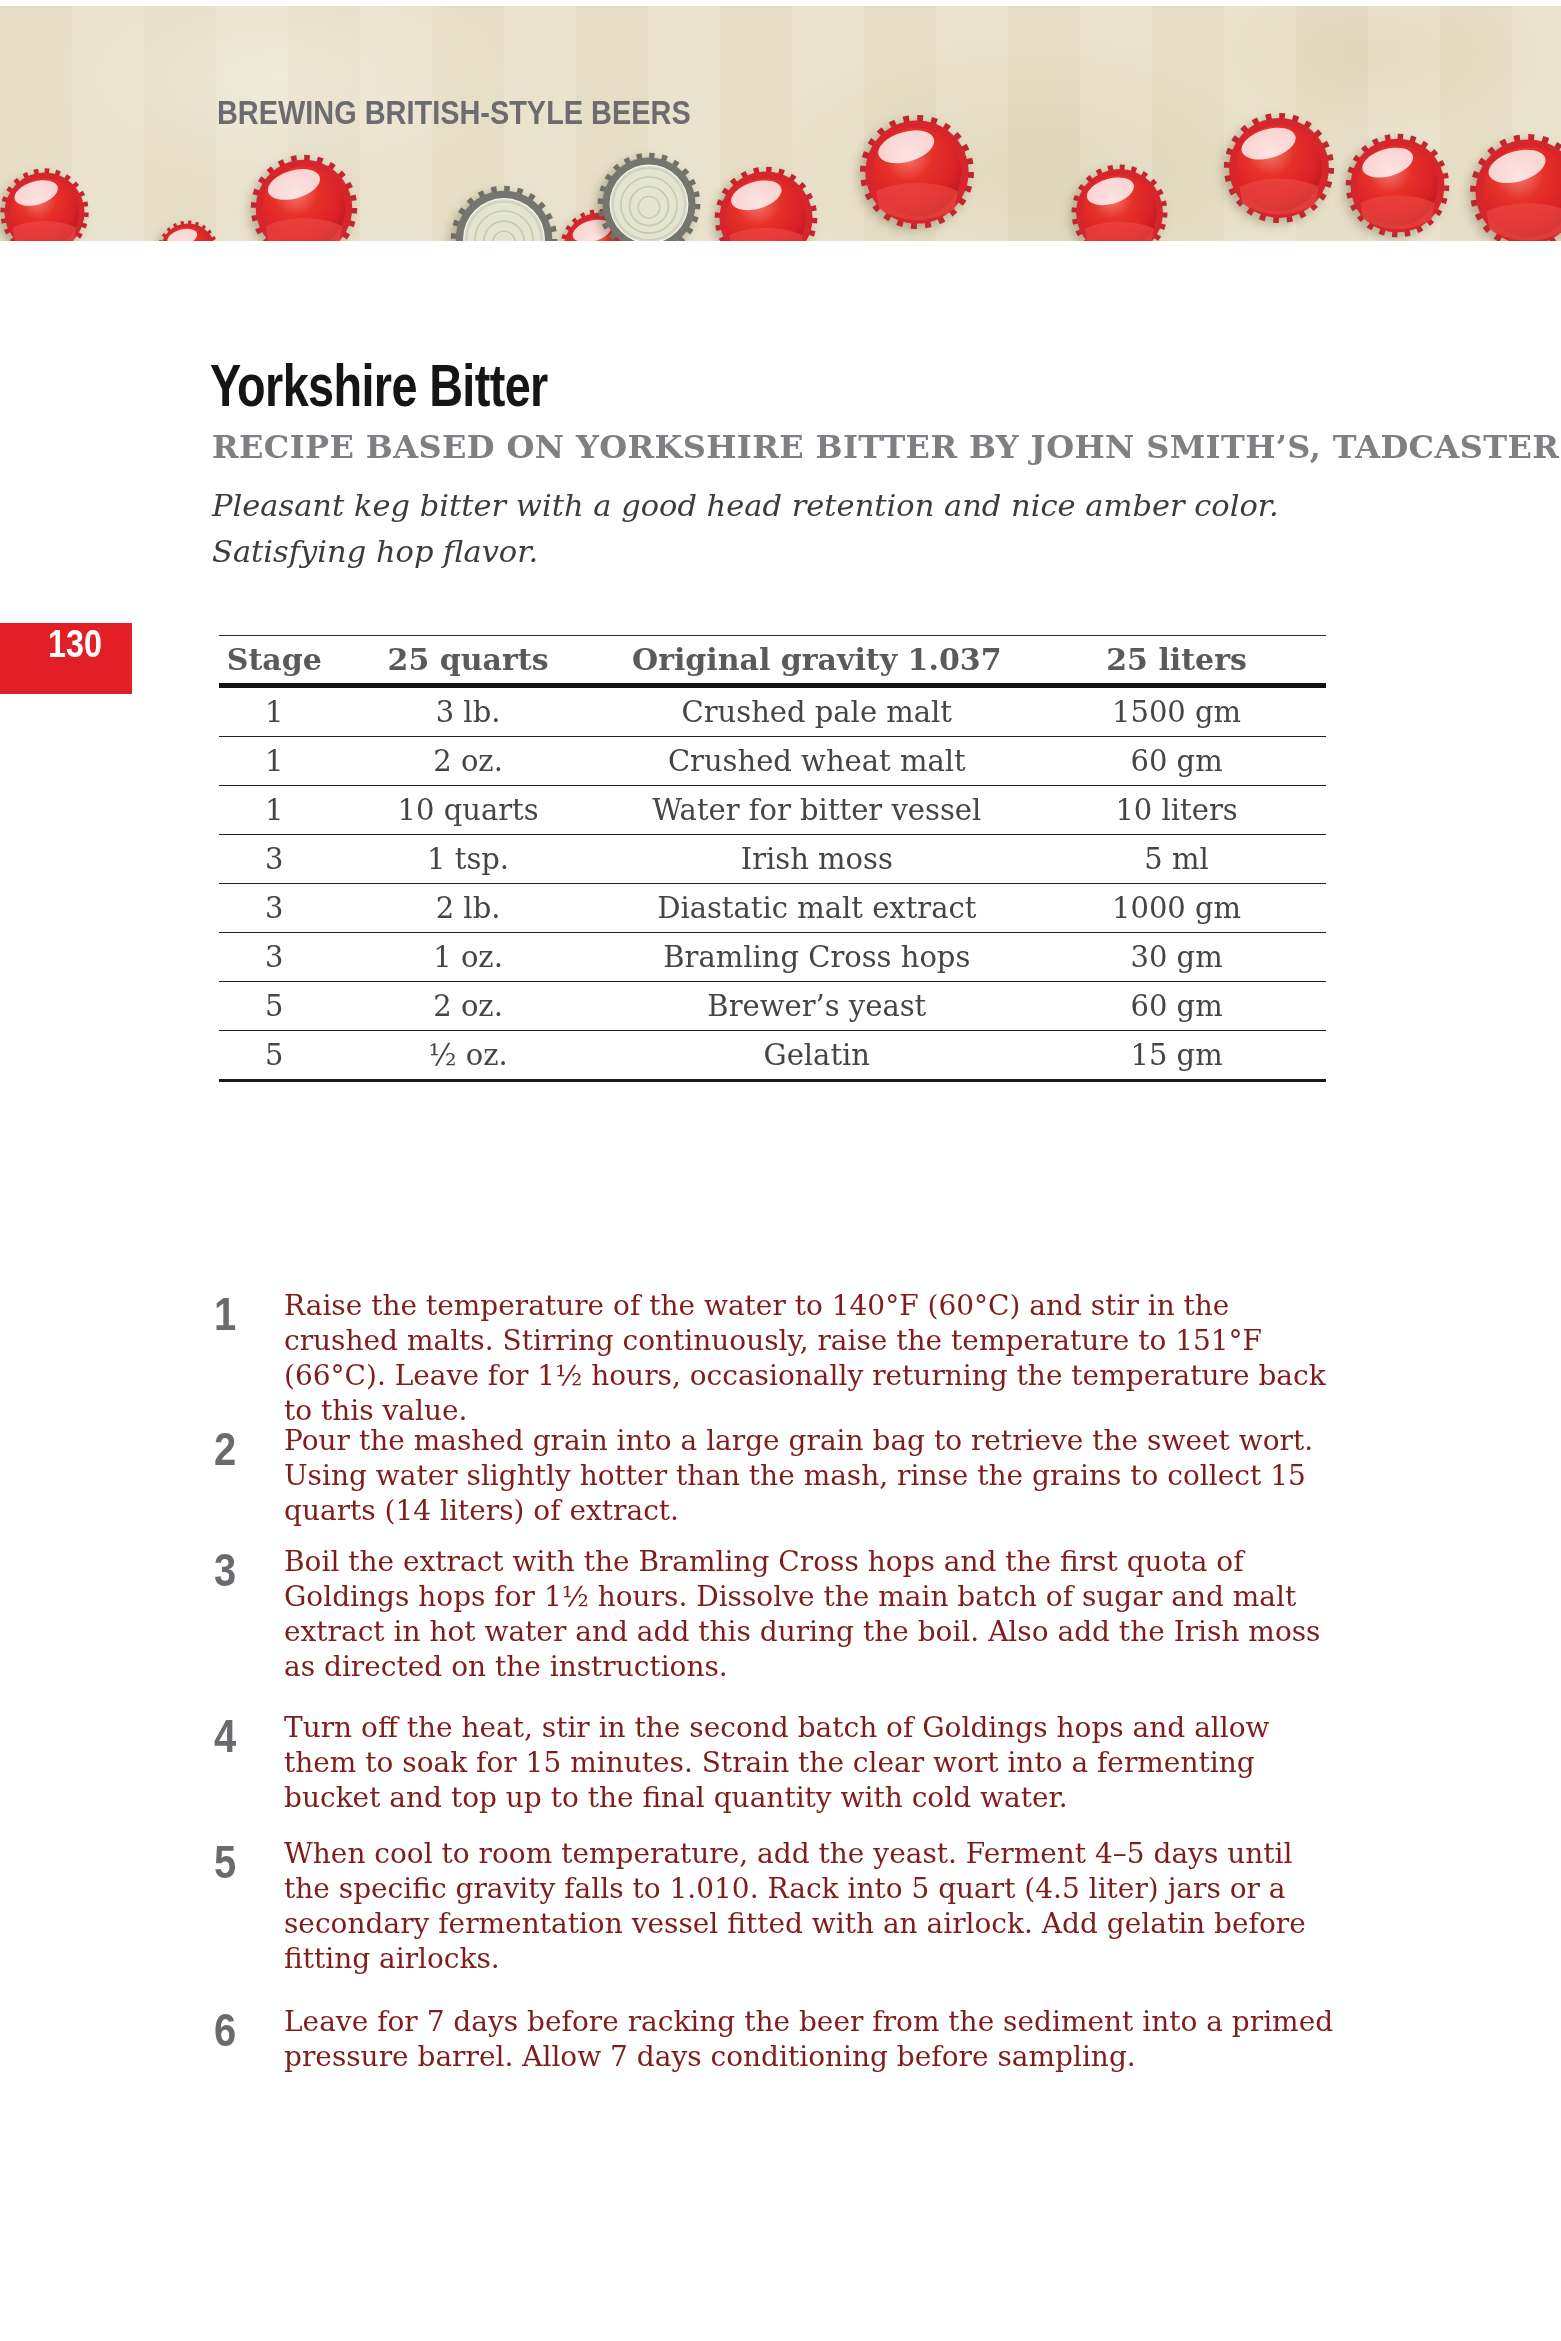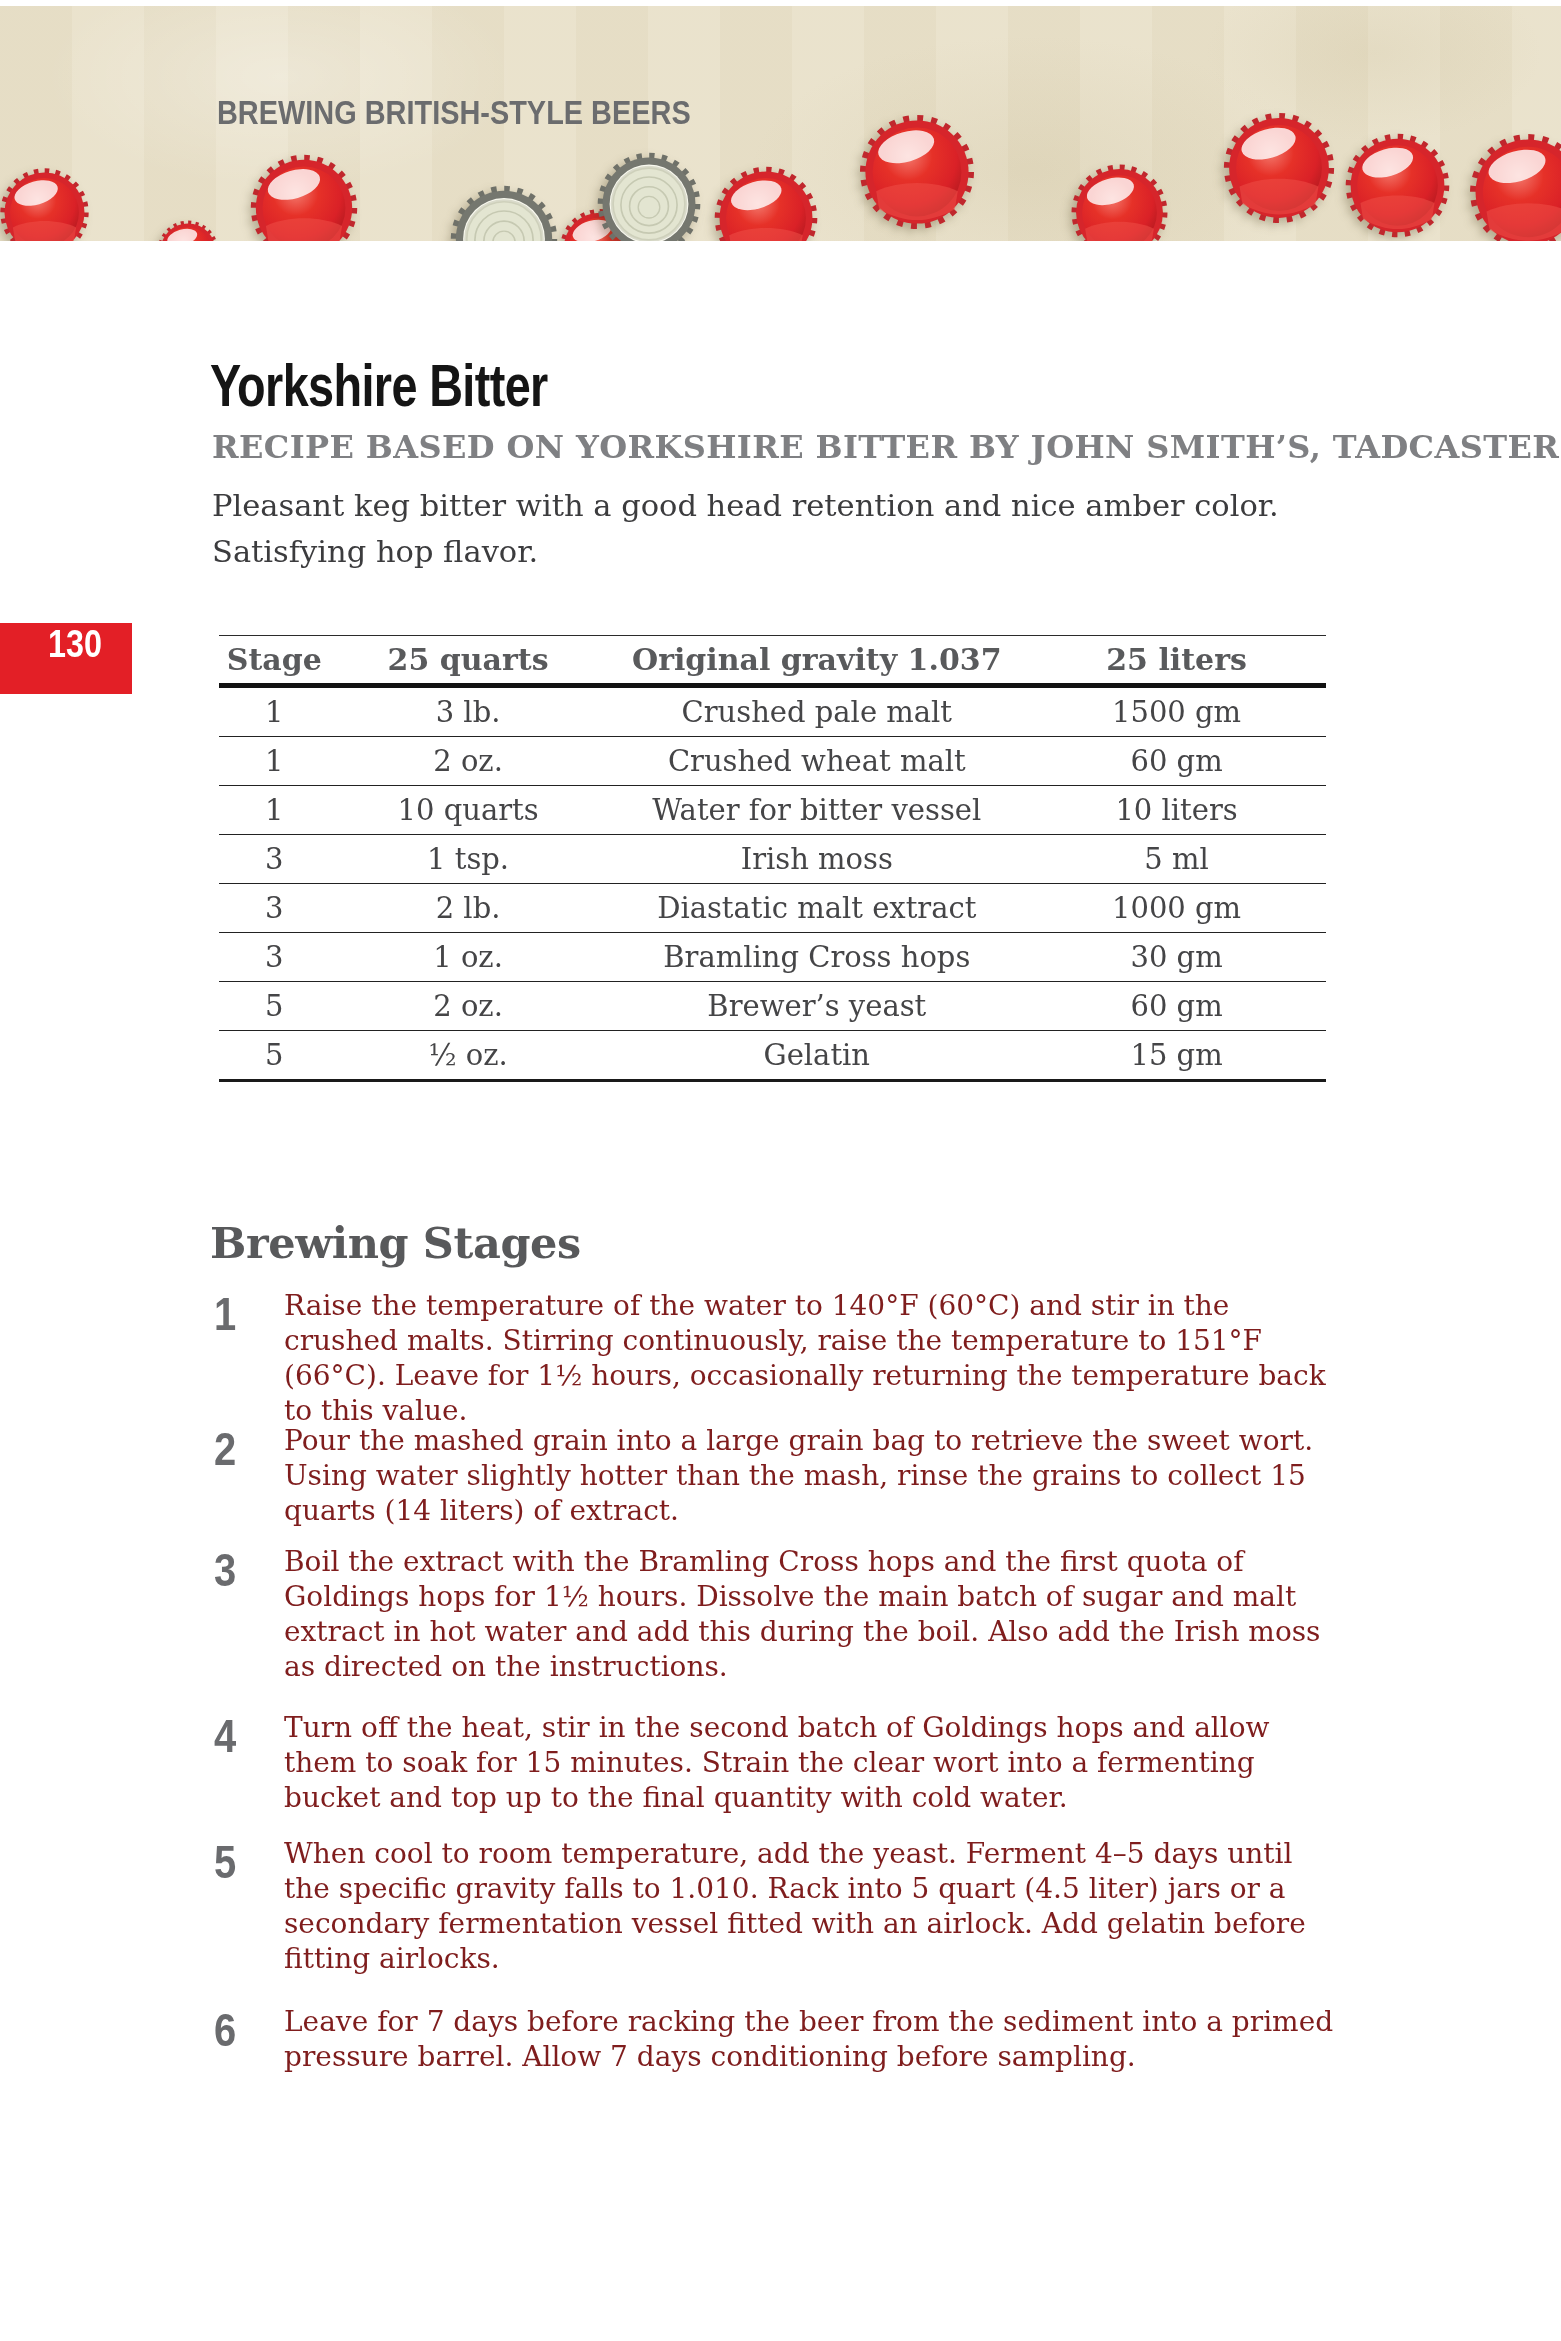--- a/index.html
+++ b/index.html
@@ -23,21 +23,21 @@
          color:#ffffff;font-family:"Liberation Sans", sans-serif;font-weight:700;
          font-size:38px;display:flex;justify-content:flex-end;
          padding-right:21px;box-sizing:border-box;}
   
   .title{position:absolute;left:210px;top:351px;color:#151515;white-space:nowrap;
          font-family:"Liberation Sans", sans-serif;font-weight:700;font-size:60px;}
   .title .cond{transform:scaleX(.78);letter-spacing:-0.8px;}
   .subtitle{position:absolute;left:212px;top:428px;color:#7f8083;font-weight:700;
          font-size:32px;letter-spacing:0.4px;white-space:nowrap;}
   .desc{position:absolute;left:212px;top:483px;width:1123px;color:#3c3c3e;
-         font-size:30.5px;line-height:46px;}
+         font-size:30.5px;line-height:46px;font-style:italic;}
   
   .ing-table{position:absolute;left:219px;top:635px;width:1107px;border-collapse:collapse;
          color:#454547;font-size:29px;}
   .ing-table th{border-top:1.6px solid #2b2b2b;border-bottom:5.6px solid #121212;
          color:#595a5c;font-size:30px;font-weight:700;height:47px;padding:0;}
   .ing-table td{border-bottom:1.6px solid #222222;height:48px;text-align:center;padding:0;}
   .ing-table tr:last-child td{border-bottom:3.2px solid #1a1a1a;}
   
   .stages-heading{position:absolute;left:210px;top:1218px;color:#58595b;font-weight:700;
          font-size:43px;letter-spacing:-0.4px;}
@@ -202,21 +202,20 @@
 
     <tr>
       <td>5</td>
       <td>½ oz.</td>
       <td>Gelatin</td>
       <td>15 gm</td>
     </tr>
   </tbody>
   </table>
 
-  <div class="stages-heading">Brewing Stages</div>
   <div id="steps">
     <div class="step" style="top: 1288px;">
       <div class="step-num"><span class="cond">1</span></div>
       <div class="step-text">Raise the temperature of the water to 140°F (60°C) and stir in the crushed malts. Stirring continuously, raise the temperature to 151°F (66°C). Leave for 1½ hours, occasionally returning the temperature back to this value.</div>
     </div>
 
     <div class="step" style="top: 1423px;">
       <div class="step-num"><span class="cond">2</span></div>
       <div class="step-text">Pour the mashed grain into a large grain bag to retrieve the sweet wort. Using water slightly hotter than the mash, rinse the grains to collect 15 quarts (14 liters) of extract.</div>
     </div>

